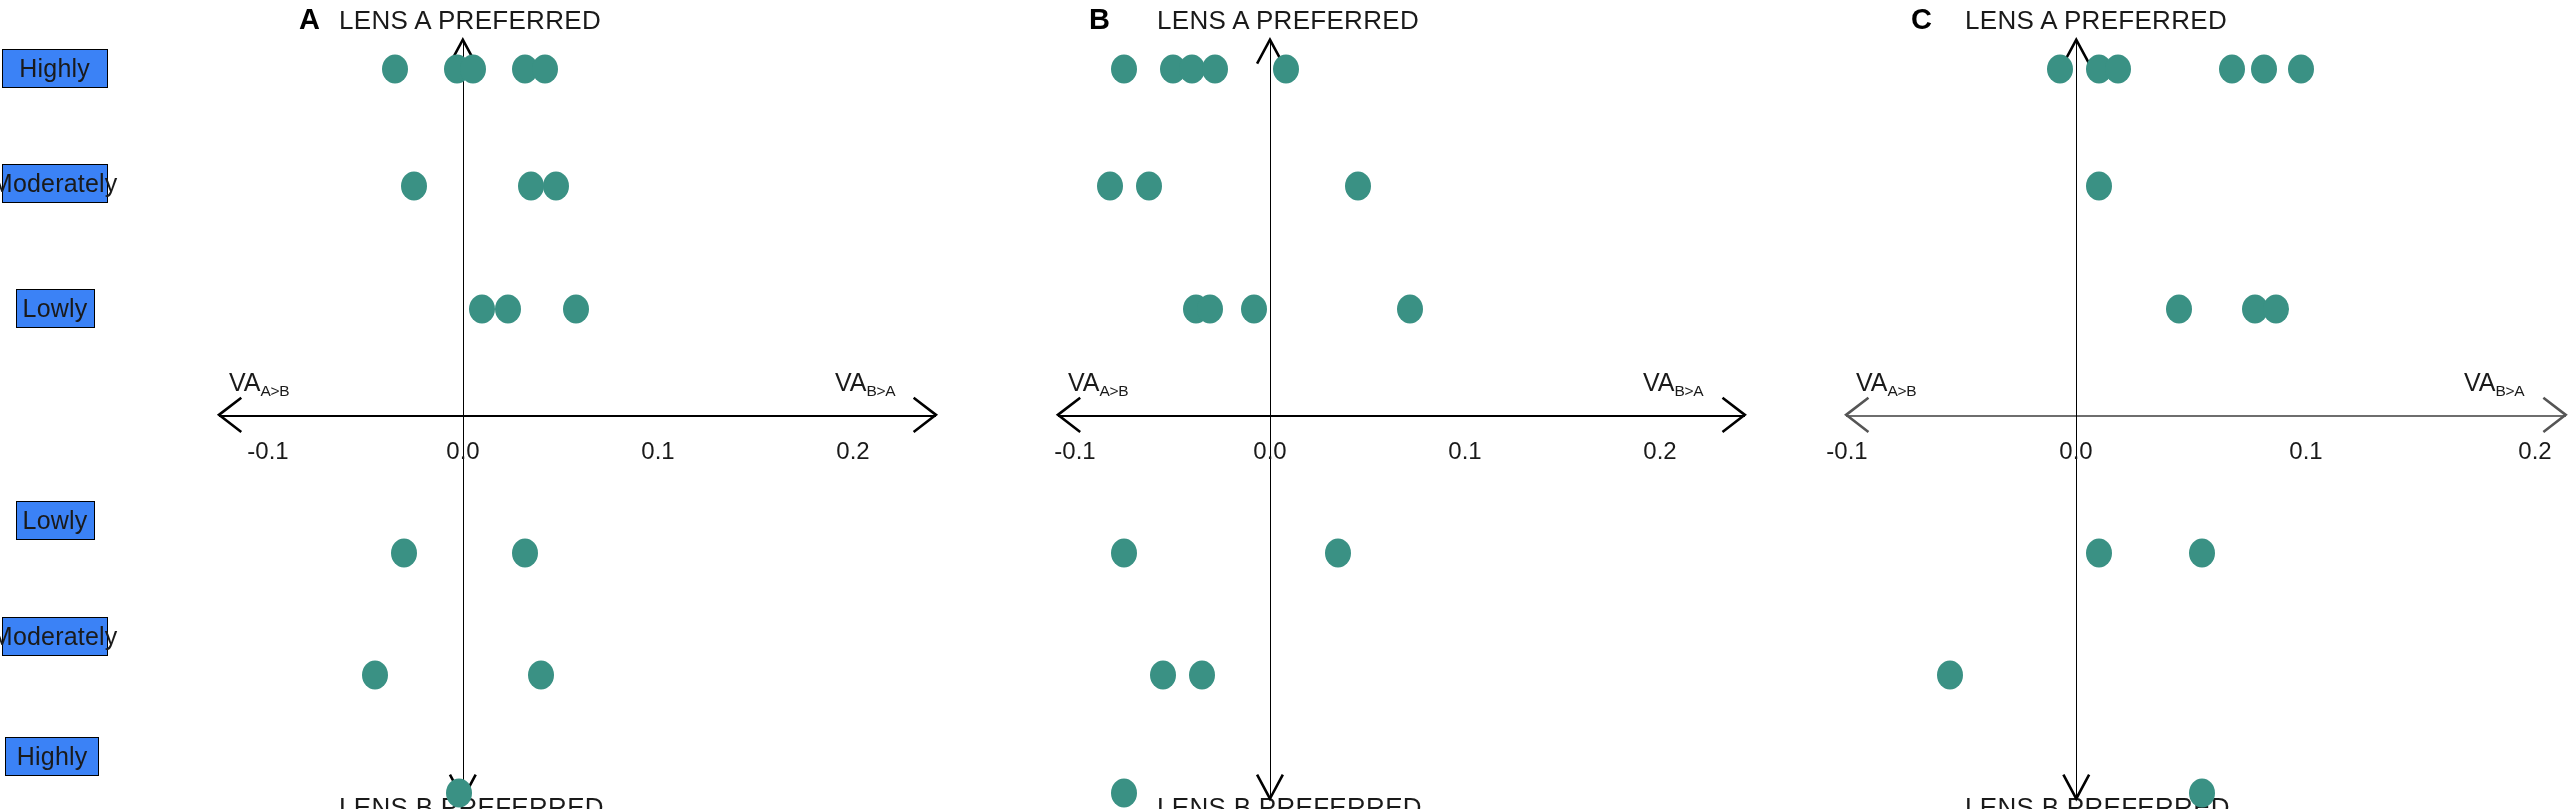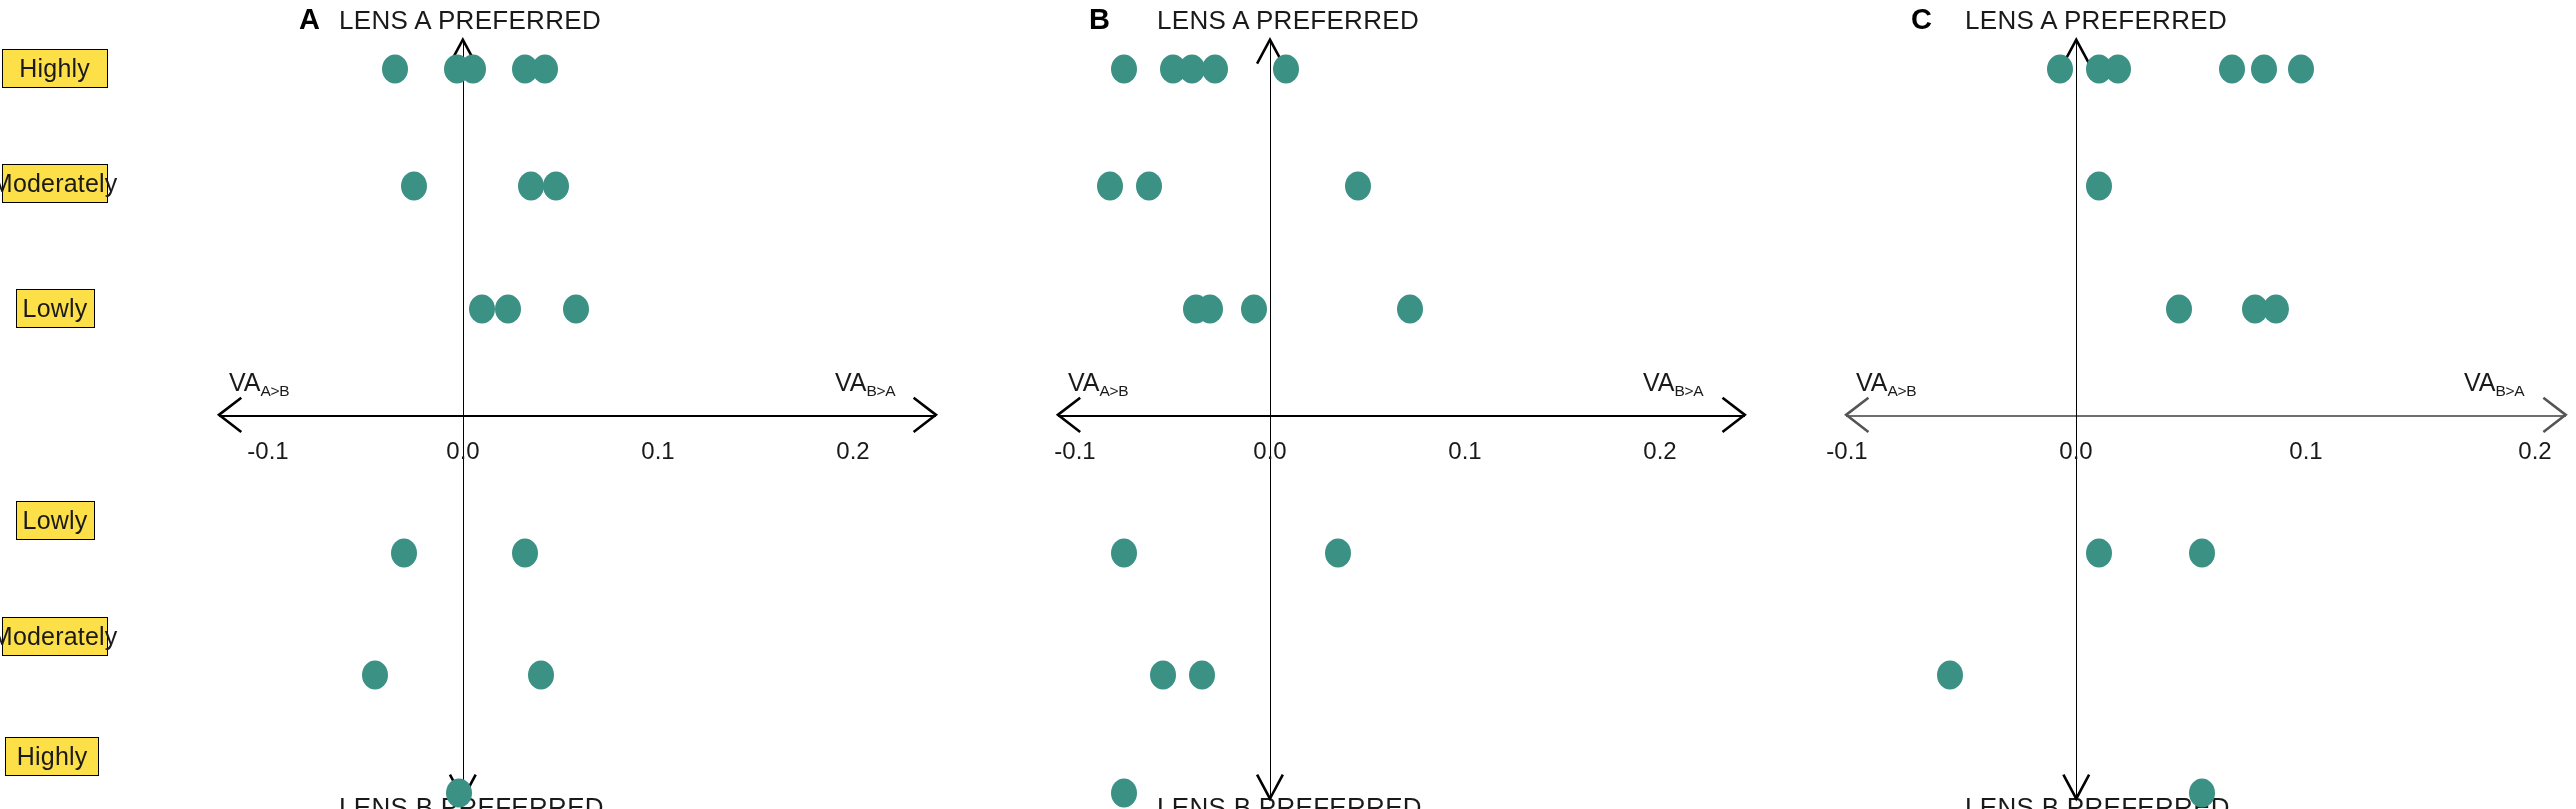--- a/index.html
+++ b/index.html
@@ -17,21 +17,21 @@
     height: 810px;
     background: #ffffff;
     overflow: hidden;
   }
 
   
   .cat-box {
     position: absolute;
     box-sizing: border-box;
     border: 1.7px solid #000000;
-    background: #fde047;
+    background: #3b82f6;
     display: flex;
     align-items: center;
     justify-content: center;
     font-size: 25px;
     line-height: 1;
     color: #1a1a1a;
     letter-spacing: 0.2px;
     white-space: nowrap;
   }
   .panel-letter {

